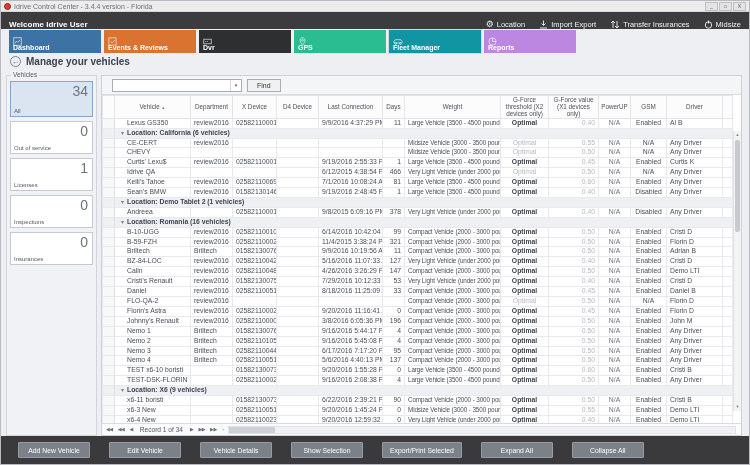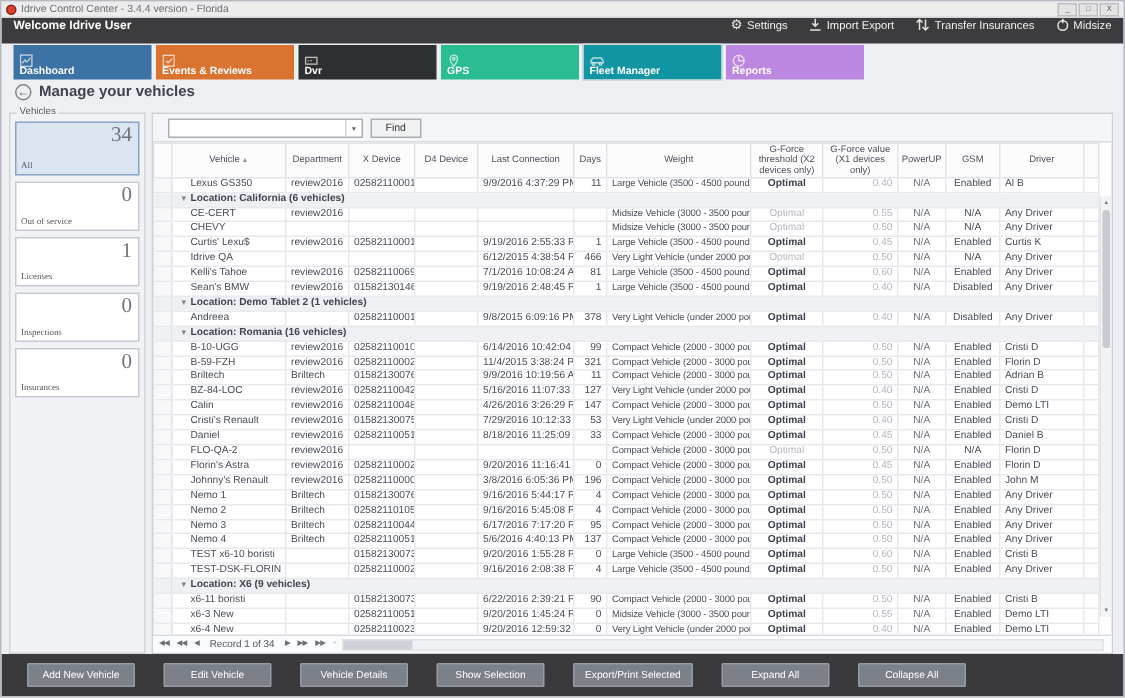--- a/index.html
+++ b/index.html
@@ -12,21 +12,21 @@
   
   .titlebar { position:absolute; top:0; left:0; right:0; height:11px; background:#ececec;
     border-bottom:1px solid #d4d6d9; display:flex; align-items:center; padding:0 3px; gap:3px; }
   .app-icon { width:7px; height:7px; border-radius:50%; background:#d8402f; border:1px solid #8e2015; }
   .window-title { flex:1; font-size:7px; color:#6b6f75; white-space:nowrap; overflow:hidden; }
   .win-btns { display:flex; gap:1px; }
   .win-btn { width:13px; height:9px; background:#e3e3e3; border:1px solid #bdbfc3; font-size:5px;
     color:#555; display:flex; align-items:center; justify-content:center; line-height:1; }
   
   .welcomebar { position:absolute; top:11px; left:0; right:0; height:17px; background:#3c3c3e;
-    display:flex; align-items:flex-start; padding:0 8px; }
+    display:flex; align-items:flex-end; padding:0 8px; }
   .welcome-text { font-size:8px; font-weight:bold; color:#fff; }
   .topbar-actions { margin-left:auto; display:flex; gap:14px; align-items:center; }
   .topbar-action { display:flex; align-items:center; gap:3px; font-size:7.5px; color:#f1f1f1; cursor:default; }
   .topbar-action svg { display:block; }
   .gear-glyph { font-size:9px; line-height:9px; color:#e9e9e9; }
   
   .tabbar { position:absolute; top:29px; left:8px; display:flex; gap:3px; }
   .tab { width:92px; height:23px; position:relative; color:#fff; }
   .tab .tab-icon { position:absolute; top:2px; left:4px; width:9px; height:9px; opacity:.8; }
   .tab .tab-label { position:absolute; bottom:2px; left:4px; font-size:7px; font-weight:bold; white-space:nowrap; }
@@ -35,21 +35,21 @@
   .page-header { position:absolute; top:55px; left:9px; display:flex; align-items:center; gap:5px; }
   .back-btn { width:11px; height:11px; border:1px solid #7f848c; border-radius:50%; color:#5b6067;
     font-size:8px; line-height:9px; text-align:center; }
   .page-title { font-size:10px; font-weight:bold; color:#3e444e; }
   
   .sidebar { position:absolute; left:5px; top:74px; width:91px; bottom:28px;
     border:1px solid #d1d4d9; background:#f1f2f5; }
   .sidebar-label { position:absolute; top:-5px; left:4px; background:#f1f2f5; padding:0 2px;
     font-size:6.5px; color:#555a61; }
   .cards { padding:5px 3px 0 3px; display:flex; flex-direction:column; gap:4px; }
-  .vehicle-card { background:#fff; border:1px solid #c5c9d1; height:33px; position:relative;font-family:Liberation Serif, serif; }
+  .vehicle-card { background:#fff; border:1px solid #c5c9d1; height:33px; position:relative; }
   .vehicle-card.selected { background:#dbe5f2; border-color:#8aa4c5; height:36px; }
   .card-count { position:absolute; top:1px; right:4px; font-size:14px; color:#6f737b; }
   .card-label { position:absolute; bottom:2px; left:3px; font-size:6px; color:#55595f; white-space:nowrap; overflow:hidden; max-width:82px; }
   
   .grid-panel { position:absolute; left:100px; right:7px; top:74px; bottom:28px; background:#fff;
     border:1px solid #cdd0d6; display:flex; flex-direction:column; }
   .search-row { height:19px; background:#f4f5f7; border-bottom:1px solid #dadce0;
     display:flex; align-items:center; padding:0 10px; gap:5px; flex:0 0 auto; }
   .search-combo { width:130px; height:13px; background:#fff; border:1px solid #a8adb6; display:flex; align-items:stretch; }
   .search-input { flex:1; border:none; outline:none; font-size:7px; padding:0 2px; background:transparent; min-width:0; }
@@ -108,21 +108,21 @@
     <span class="win-btn">□</span>
     <span class="win-btn">X</span>
   </span>
 </div>
 
 <div class="welcomebar">
   <span class="welcome-text">Welcome Idrive User</span>
   <span class="topbar-actions">
       <span class="topbar-action">
         <span><span class="gear-glyph">⚙</span></span>
-        <span>Settings</span>
+        <span>Location</span>
       </span>
       <span class="topbar-action">
         <span>
           <svg width="9" height="9" viewBox="0 0 9 9">
             <path d="M4.5 0.5v4.5M2.5 3.5l2 2 2-2M1 8h7" fill="none" stroke="#ffffff" stroke-width="1" stroke-opacity="0.85"></path>
           </svg>
         </span>
         <span>Import Export</span>
       </span>
       <span class="topbar-action">

